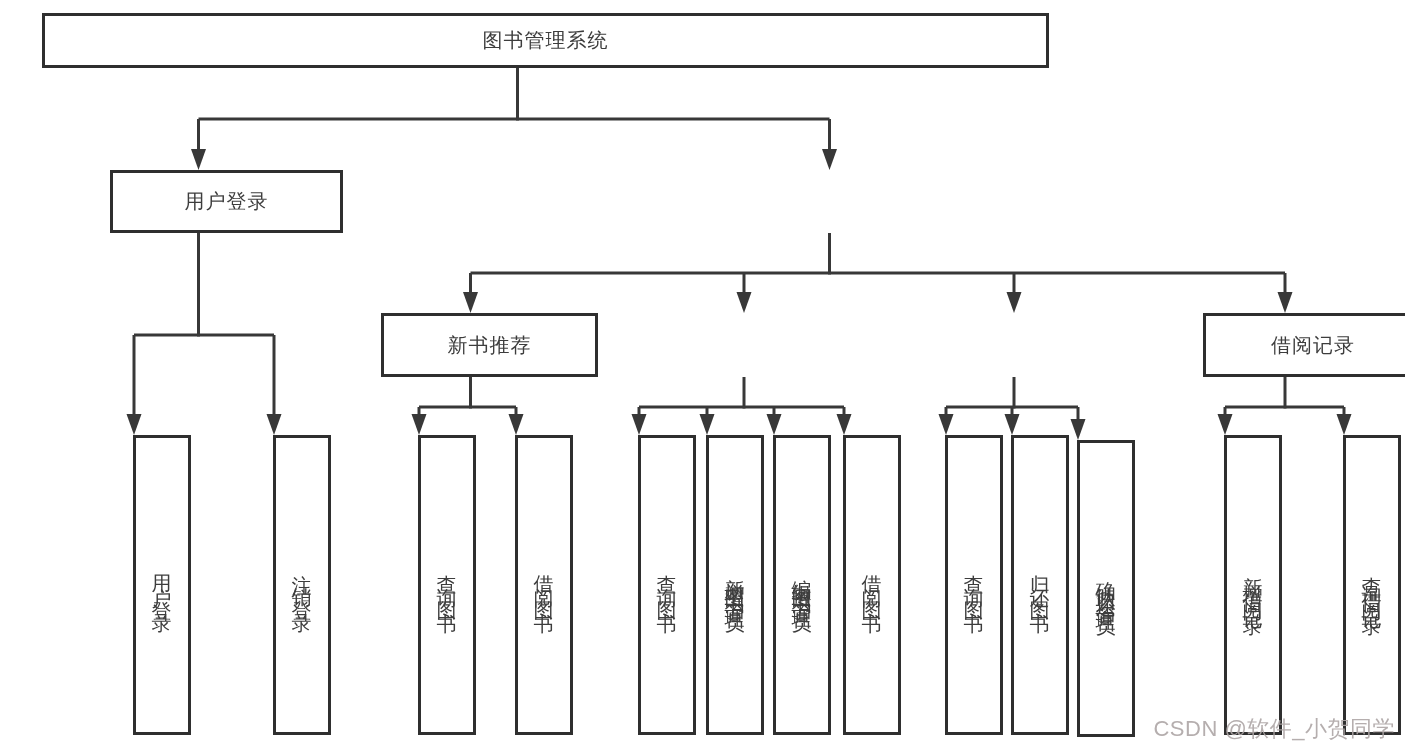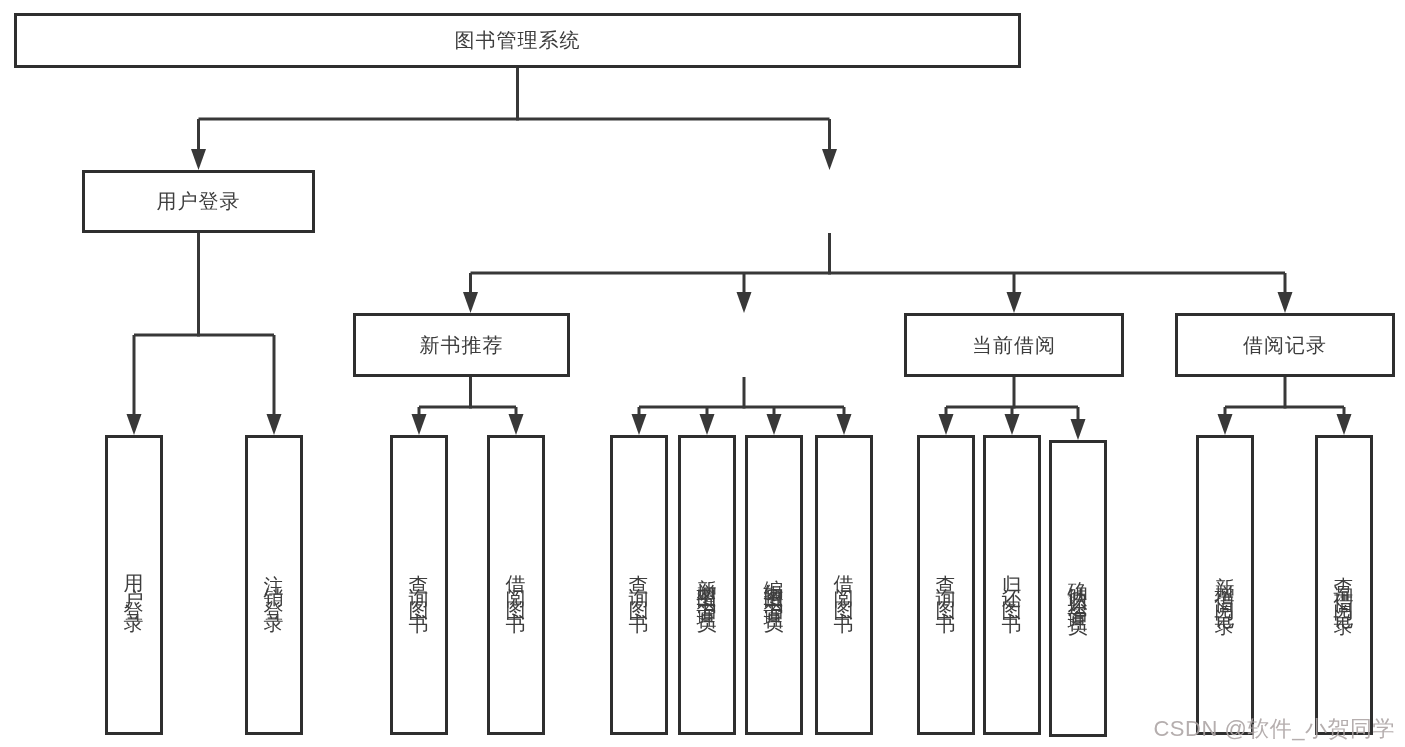--- a/index.html
+++ b/index.html
@@ -25,20 +25,21 @@
   }
   .box {
     position: absolute;
     box-sizing: border-box;
     background: #ffffff;
     border: 3px solid #2f2f2f;
     display: flex;
     align-items: center;
     justify-content: center;
     z-index: 2;
+    margin-left: 28px;
   }
   .box .lbl {
     color: #3d3d3d;
     font-size: 20px;
     white-space: nowrap;
   }
   
   .box.h .lbl { letter-spacing: 1px; }
   
   .box.v .lbl {
@@ -124,23 +125,20 @@
     <span class="lbl">图书管理系统</span>
   </div>
 
   <div class="box h" style="left:82px;top:170px;width:233px;height:63px">
     <span class="lbl">用户登录</span>
   </div>
 
   <div class="box h" style="left:353px;top:313px;width:217px;height:64px">
     <span class="lbl">新书推荐</span>
   </div>
-  <div class="box h" style="left:904px;top:313px;width:220px;height:64px">
-    <span class="lbl">当前借阅</span>
-  </div>
   <div class="box h" style="left:1175px;top:313px;width:220px;height:64px">
     <span class="lbl">借阅记录</span>
   </div>
 
   <div class="box v" style="left:105px;top:435px;width:58px;height:300px">
     <span class="lbl">用户登录</span>
   </div>
   <div class="box v" style="left:245px;top:435px;width:58px;height:300px">
     <span class="lbl">注销登录</span>
   </div>

